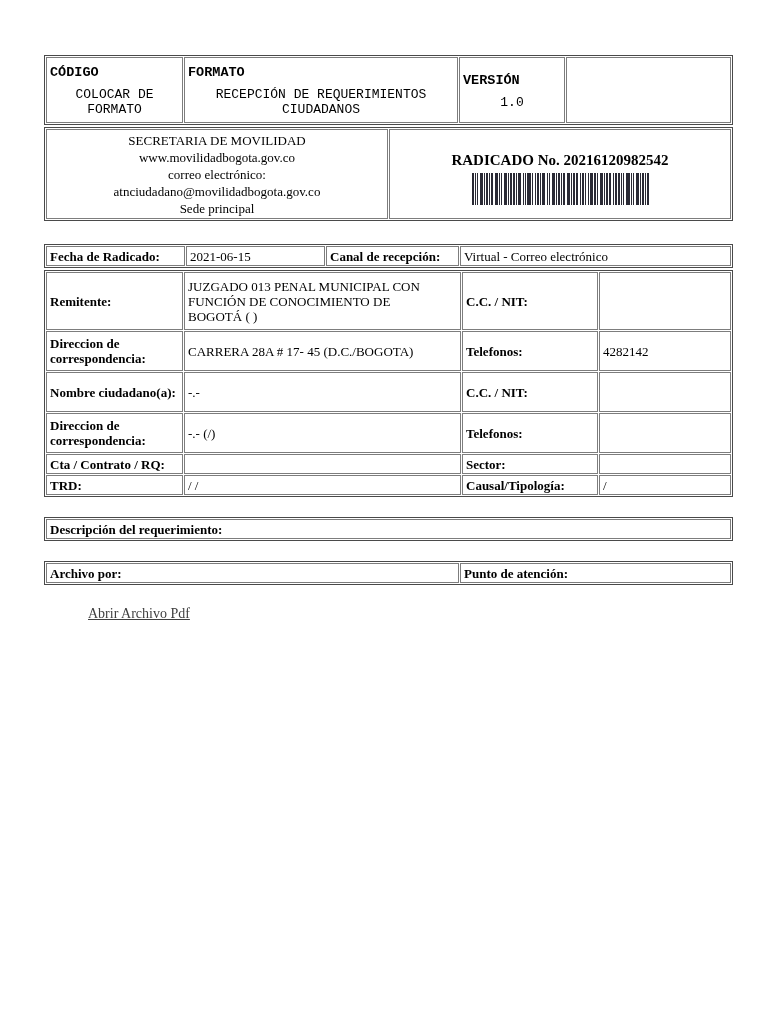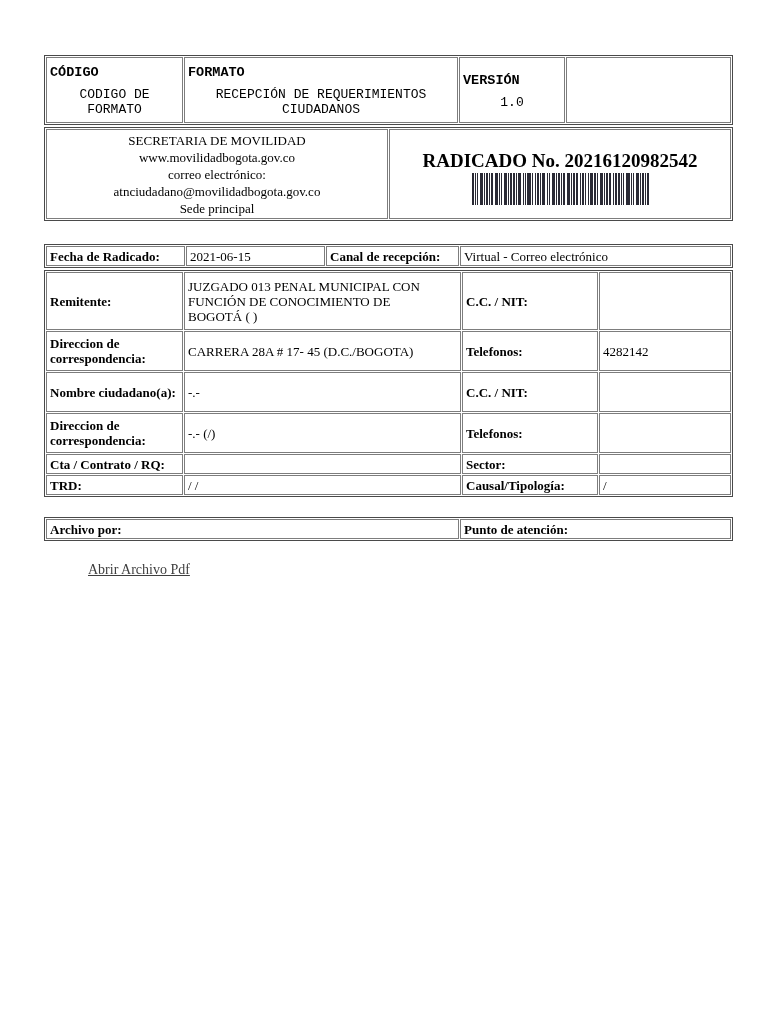--- a/index.html
+++ b/index.html
@@ -39,21 +39,21 @@
   .hlabel { font-weight: bold; font-size: 13.5px; padding-top: 2px; }
   .hvalue { text-align: center; margin-top: 7px; font-size: 13px; line-height: 15px; }
   .hvalue.narrow { padding: 0 18px; }
   .hvalue.mid { padding: 0 26px; }
 
   
   .t-b { margin-top: 2px; }
   .t-b td { height: 86px; vertical-align: middle; }
   .entity-lines { text-align: center; font-size: 13px; line-height: 17px; }
   .radicado-cell { text-align: center; }
-  .radicado-title { font-weight: bold; font-size: 19px; margin-top: 12px; }
+  .radicado-title { font-weight: bold; font-size: 15px; margin-top: 12px; }
   .barcode { display: inline-block; height: 32px; margin-top: 5px; font-size: 0; line-height: 0; }
 
   
   .t-c { margin-top: 23px; }
   .t-c td { height: 16px; margin-left: 48px; }
 
   
   .t-d { margin-top: 2px; }
   .t-d tr.r0 td { height: 54px; }
   .t-d tr.r1 td, .t-d tr.r2 td, .t-d tr.r3 td { height: 36px; }
@@ -102,21 +102,21 @@
       <colgroup>
           <col style="width:137px">
           <col style="width:274px">
           <col style="width:106px">
           <col>
         </colgroup>
       <tbody>
           <tr>
         <td>
           <div class="hlabel">CÓDIGO</div>
-          <div class="hvalue narrow">CODIGO DE FORMATO</div>
+          <div class="hvalue narrow">COLOCAR DE FORMATO</div>
         </td>
         <td>
           <div class="hlabel">FORMATO</div>
           <div class="hvalue mid">RECEPCIÓN DE REQUERIMIENTOS CIUDADANOS</div>
         </td>
         <td>
           <div class="hlabel">VERSIÓN</div>
           <div class="hvalue">1.0</div>
         </td>
         <td></td>
@@ -207,20 +207,27 @@
       </tr>
       <tr class="r5">
         <td class="b">TRD:</td>
         <td>/ /</td>
         <td class="b">Causal/Tipología:</td>
         <td>/</td>
       </tr>
     </tbody>
       </table>
 
+    <table class="tbl t-e1">
+      <tbody>
+          <tr>
+            <td class="b">Descripción del requerimiento:</td>
+          </tr>
+    </tbody>
+      </table>
 
 
     <table class="tbl t-f1">
       <colgroup>
           <col style="width:413px">
           <col>
         </colgroup>
       <tbody>
           <tr>
         <td class="b">Archivo por:</td>

